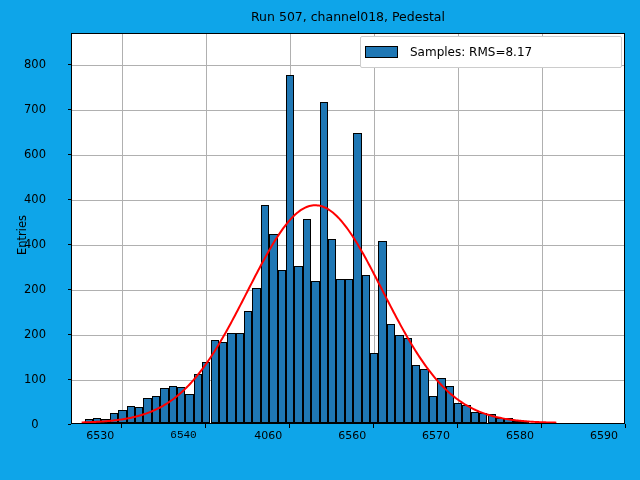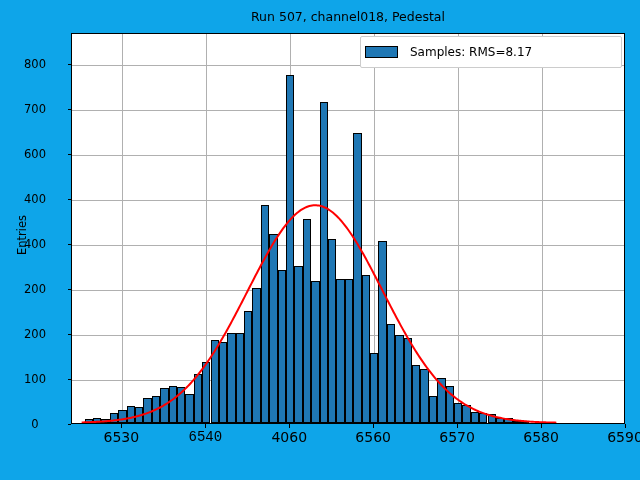--- a/index.html
+++ b/index.html
@@ -79,22 +79,22 @@
     position: absolute;
     width: 3.5px;
     height: 1px;
     background: #000000;
   }
   .xtick-label {
     position: absolute;
     top: 429px;
     width: 70px;
     margin-left: -35px;
-    text-align: center;
-    font-size: 14px;
+    text-align: left;
+    font-size: 11px;
     color: #000000;
     white-space: nowrap;
   }
   .xtick-mark {
     position: absolute;
     top: 424px;
     width: 1px;
     height: 3.5px;
     background: #000000;
   }

